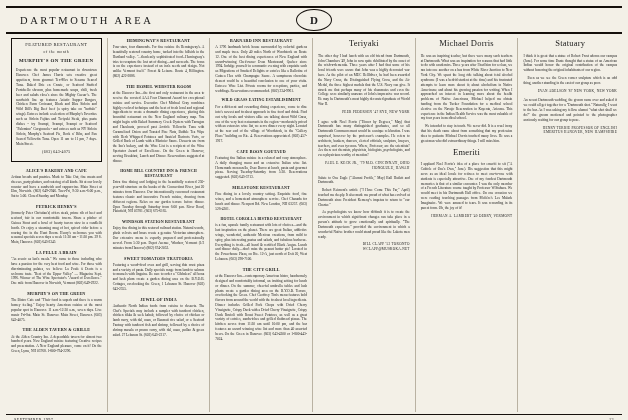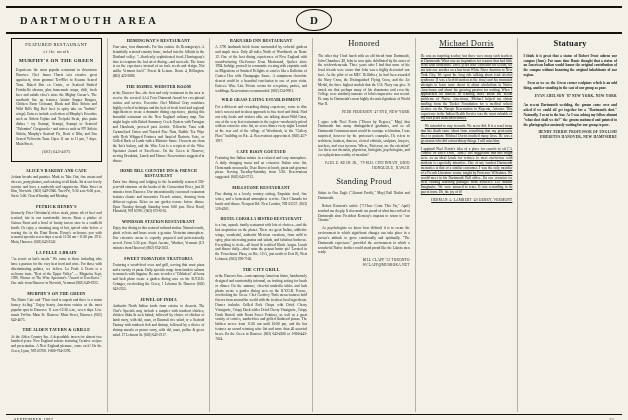--- a/index.html
+++ b/index.html
@@ -31,21 +31,20 @@
     display: flex;
     align-items: center;
     justify-content: space-between;
   }
   .masthead .side {
     font-family: "Liberation Serif", serif;
     font-size: 10.5px;
     letter-spacing: 2.6px;
     padding: 0 14px;
     white-space: nowrap;
-    font-weight: bold;
   }
   .masthead .logo {
     position: absolute;
     left: 50%;
     top: 50%;
     transform: translate(-50%,-50%);
     width: 34px; height: 20px;
     border: 1.4px solid #15100c;
     border-radius: 50%;
     display: flex; align-items: center; justify-content: center;
@@ -67,22 +66,22 @@
     padding: 0 5px;
     font-size: 3.5px;
     line-height: 1.38;
     text-align: justify;
     overflow: hidden;
   }
   .col.c1 { width: 103px; border-right: 0.6px solid #b9b2a2; }
   .col.c2 { width: 104px; border-right: 0.6px solid #b9b2a2; }
   .col.c3 { width: 104px; border-right: 0.6px solid #b9b2a2; }
   .col.c4 { width: 104px; border-right: 0.6px solid #b9b2a2; }
-  .col.c5 { width: 104px; border-right: 0.6px solid #b9b2a2; text-decoration: underline; }
-  .col.c6 { width: 105px; font-weight: bold; }
+  .col.c5 { width: 104px; border-right: 0.6px solid #b9b2a2; }
+  .col.c6 { width: 105px; }
 
   
   .feature-box {
     border: 1px solid #15100c;
     padding: 3px 4px 5px 4px;
     margin-bottom: 6px;
     text-align: center;
   }
   .feature-kicker {
     font-size: 4.6px;
@@ -246,44 +245,44 @@
         <div class="listing-name small">HOTEL COROLLA BISTRO RESTAURANT</div>
         <p>is a fun, upscale family restaurant with lots of choices—and the last inspiration on the planet. There are great Italian, addictive wings, wonderful, authentic Mexican creations, from mild to spicy, plus interesting pastas and salads, and fabulous barbecue. Everything is fresh—all hand &amp; certified Black Angus. Lunch and dinner daily—don't miss the peanut butter pie! Located in the Powerhouse Plaza, on Rte. 12-A, just north of Exit 20, West Lebanon. (603) 298-7100.</p>
       </div>
       <div class="listing">
         <div class="listing-name">THE CITY GRILL</div>
         <p>at the Hanover Inn—contemporary American bistro, handsomely designed and comfortably informal, an inviting setting for lunch or dinner. On the summer, cheerful umbrella tables and lush plants create a garden dining area on the B.Y.O.B. Terrace, overlooking the Green. Chef Geoffrey Tim's menu features bold flavors from around the world with the freshest local ingredients. Dinner includes Grilled Pork Chops with Dried Cherry Vinaigrette, Crispy Duck with a Dried Cherry Vinaigrette, Crispy Duck Ravioli with Roast Sweet Potatoes, as well as a great variety of entrées, sandwiches and grilled flatbread pizzas. The kitchen serves from 11:30 am until 10:00 pm, and the bar features an award winning wine list and more than 40 assorted beers. On the Green in Hanover. (603) 643-4300 or 1-800-443-7024.</p>
       </div>
     </div>
 
     <div class="col c4 art">
-      <div class="art-head">Honored</div>
+      <div class="art-head">Teriyaki</div>
       <p class="first">The other day I had lunch with an old friend from Dartmouth, John Chambers '49, John in now quite debilitated by the onset of the wish-a-dementia. Three years after I had that some of his local friends were aware that John was a highly decorated war hero. As the pilot of an MEC Hellldiver, he had been awarded the Navy Cross, the Distinguished Flying Cross, and the Air Medal, the three highest medals that the U.S. Navy can give. It struck me that perhaps many of his classmates and even the College were similarly unaware of John's impressive war record. He may be Dartmouth's most highly decorated graduate of World War II.</p>
       <div class="byline">PEER PEDERSEN '47
 RYE, NEW YORK</div>
 
       <p class="first">I agree with Noel Perrin ("Honor by Degrees," May) that Dartmouth has many distinguished graduates, and so all Dartmouth Commencement would be a unique celebration. I was surprised, however by the professor's examples. He refers to architects, bankers, dancers, elected officials, sculptors, lawyers, teachers, and even tycoons. Where, Professor, are the scientists? Are there not chemists, physicists, biologists, psychologists, and even physicians worthy of mention?</p>
       <div class="byline">PAUL E. KECK JR., '79 M.D.
 CINCINNATI, OHIO
 HONOLULU, HAWAII</div>
 
-      <div class="art-head">Standing Proud</div>
       <p class="first">Salute to One Eagle ("Alumni Profile," May) Ball Hatlett and Dartmouth.</p>
       <p>Robert Reimont's article ("I Have Come This Far," April) touched me deeply. It also made me proud of what has evolved at Dartmouth since President Kemeny's impetus to return to "our Charter."</p>
       <p>As psychologists we know how difficult it is to create the environment in which significant changes can take place in a person's attitude to grow emotionally and spiritually. "The Dartmouth experience" provided the environment in which a wonderful Native brother could stand proud like the Lakota men ready.</p>
       <div class="byline">BILL CLAPP '52
 TORONTO
 WCLAPP@MUSKOKA.NET</div>
     </div>
 
     <div class="col c5 art">
       <div class="art-head">Michael Dorris</div>
       <p class="first">He was an inspiring teacher, but there were many such teachers at Dartmouth. What was an inspiration for reasons that had little to do with academics. Three years after I had him for a class, we ran into one another on a bus from White River Junction to New York City. We spent the long ride talking about fetal alcohol syndrome (I was a bedrid student at the time) and his frustrated attempts to learn more about it; about alcoholism in Native Americans; and about his growing passion for writing. When I approached an interest in learning more about the health problems of Native Americans, Michael helped me obtain funding from the Tucker Foundation for a medical school elective on the Navajo Reservation in Kayenta, Arizona. This experience in the Indian Health Service was the most valuable of my four years in medical school.</p>
       <p>We intended to stay in touch. We never did. It is a cruel irony that his death came about from something that my profession does to patients: Michael Dorris touched many lives. He was a great man who did extraordinary things. I will miss him.</p>
 
+      <div class="art-head">Emeriti</div>
       <p class="first">I applaud Noel Perrin's idea of a place for emeriti to sit ("A Cubicle of One's Own," June). His suggestion that this might serve as an ideal locale for retirees to meet one-to-one with students is especially attractive. One of my fondest Dartmouth memories is that of a similar encounter. I was the only member of a French Literature course taught by Professor W.Stahura. We would meet in his Dartmouth Hall office. On one occasion we were reading touching passages from Molière's Les Malade Imaginaire. We were amused to tears. It was rewarding in its purest form. Oh, the joy of it!</p>
       <div class="byline">HERMAN A. LAMBERT '40
 DERRY, VERMONT</div>
     </div>
 
     <div class="col c6 art">
       <div class="art-head">Statuary</div>
       <p class="first">I think it is great that a statue of Robert Frost adorns our campus (June). For some time Dante thought that a statue of an American Indian would honor the original contribution of the campus without honoring the original inhabitants of our region.</p>
       <p>Even as we see the Green corner sculpture which is an odd thing, another standing in the east of our group as poor.</p>
       <div class="byline">EVAN ADELSON '87

